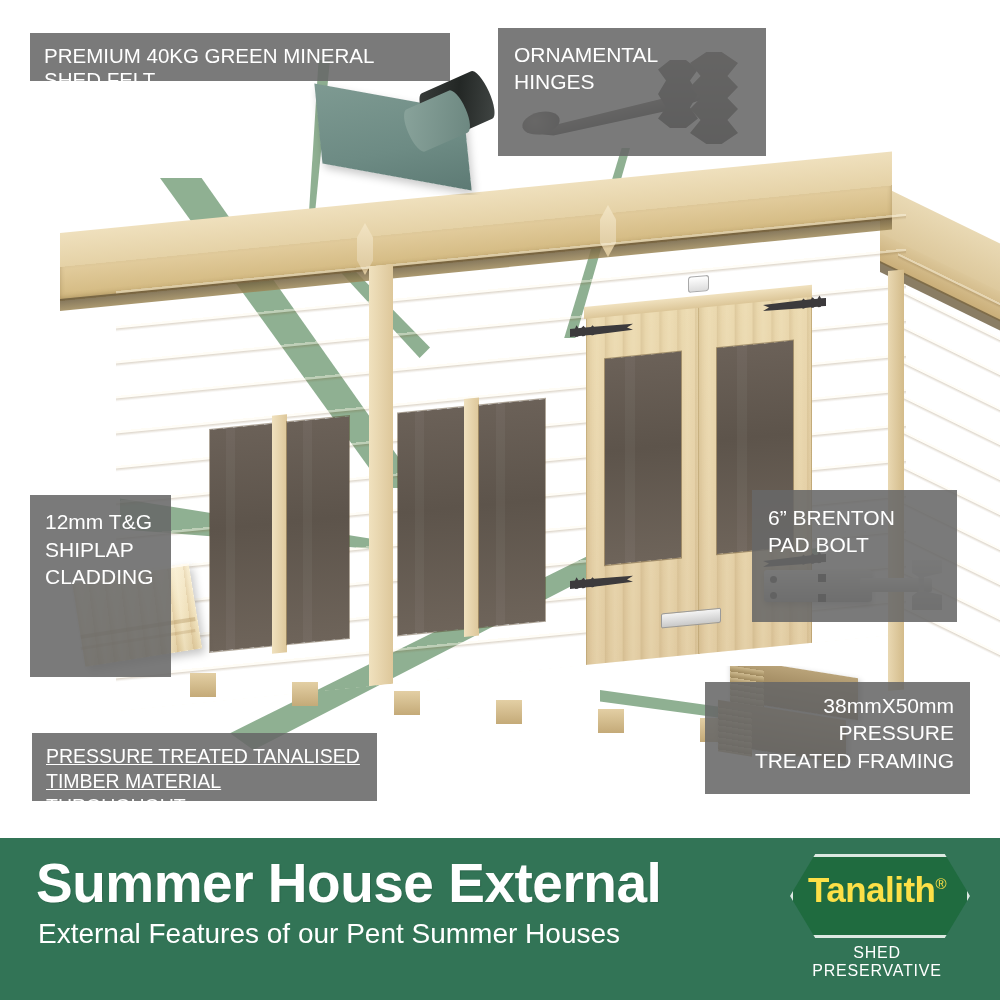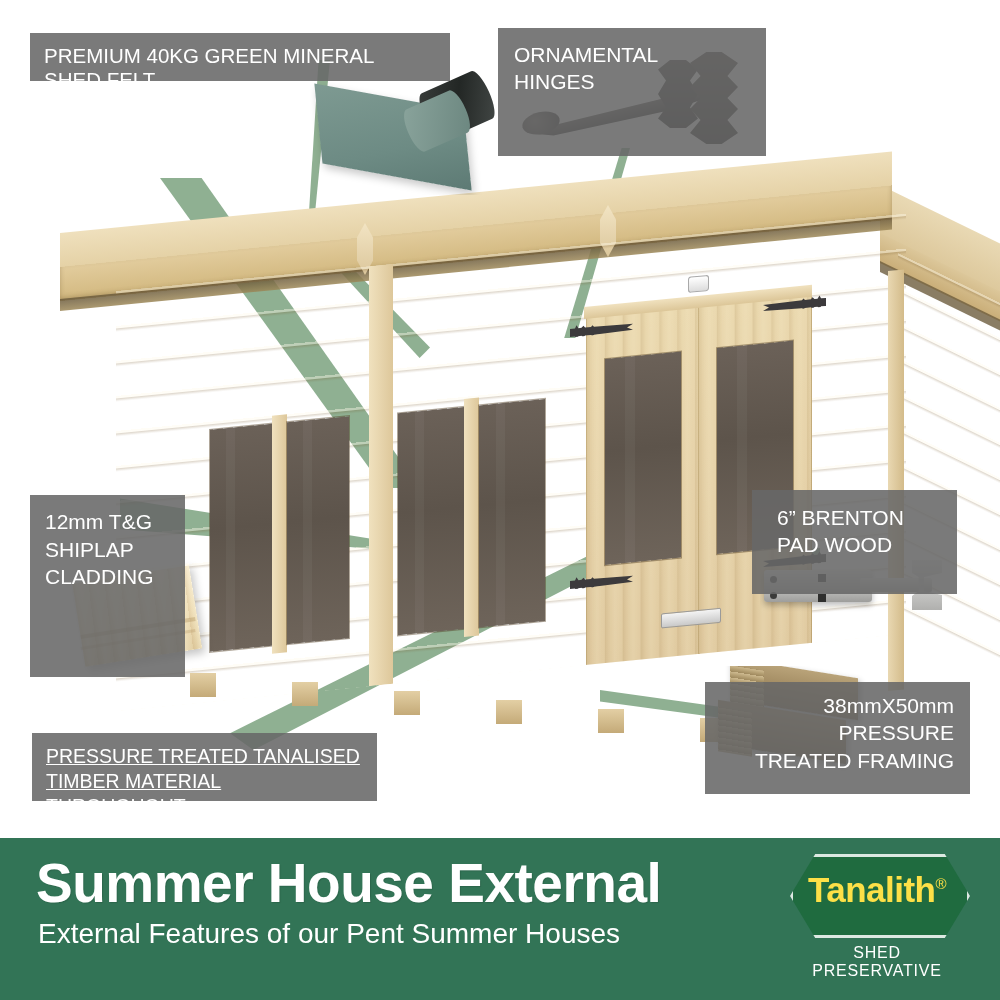--- a/index.html
+++ b/index.html
@@ -324,29 +324,29 @@
     <div class="callout" style="left: 30px; top: 33px; width: 420px; height: 48px; padding: 11px 14px; background: rgba(104, 104, 104, 0.88);">
       <span class="txt" style="font-size:20.5px;">PREMIUM 40KG GREEN MINERAL SHED FELT</span>
     </div>
 
     <div class="callout" style="left: 498px; top: 28px; width: 268px; height: 128px; padding: 14px 16px; background: rgba(104, 104, 104, 0.88);">
       <span class="txt" style="font-size:21px;line-height:1.28;">ORNAMENTAL</span>
       <span class="txt" style="font-size:21px;line-height:1.28;">HINGES</span>
     </div>
 
 
-    <div class="callout" style="left: 30px; top: 495px; width: 155px; height: 182px; padding: 13px 15px; background: rgba(104, 104, 104, 0.88);">
+    <div class="callout" style="left: 30px; top: 495px; width: 141px; height: 182px; padding: 13px 15px; background: rgba(104, 104, 104, 0.88);">
       <span class="txt" style="font-size:21px;line-height:1.32;">12mm T&amp;G</span>
       <span class="txt" style="font-size:21px;line-height:1.32;">SHIPLAP</span>
       <span class="txt" style="font-size:21px;line-height:1.32;">CLADDING</span>
     </div>
 
-    <div class="callout" style="left: 752px; top: 490px; width: 205px; height: 104px; padding: 14px 25px; background: rgba(104, 104, 104, 0.88);">
+    <div class="callout" style="left: 752px; top: 490px; width: 205px; height: 132px; padding: 14px 16px; background: rgba(104, 104, 104, 0.88);">
       <span class="txt" style="font-size:21px;line-height:1.3;">6”  BRENTON</span>
-      <span class="txt" style="font-size:21px;line-height:1.3;">PAD WOOD</span>
+      <span class="txt" style="font-size:21px;line-height:1.3;">PAD BOLT</span>
     </div>
 
     <div class="callout" style="left: 32px; top: 733px; width: 345px; height: 68px; padding: 11px 14px; background: rgba(104, 104, 104, 0.88); text-decoration: underline;">
       <span class="txt" style="font-size:19.5px;line-height:1.28;">PRESSURE TREATED TANALISED</span>
       <span class="txt" style="font-size:19.5px;line-height:1.28;">TIMBER MATERIAL THROUGHOUT.</span>
     </div>
 
     <div class="callout" style="left: 705px; top: 682px; width: 265px; height: 112px; padding: 10px 16px; text-align: right; background: rgba(104, 104, 104, 0.88);">
       <span class="txt" style="font-size:21px;line-height:1.3;">38mmX50mm</span>
       <span class="txt" style="font-size:21px;line-height:1.3;">PRESSURE</span>

